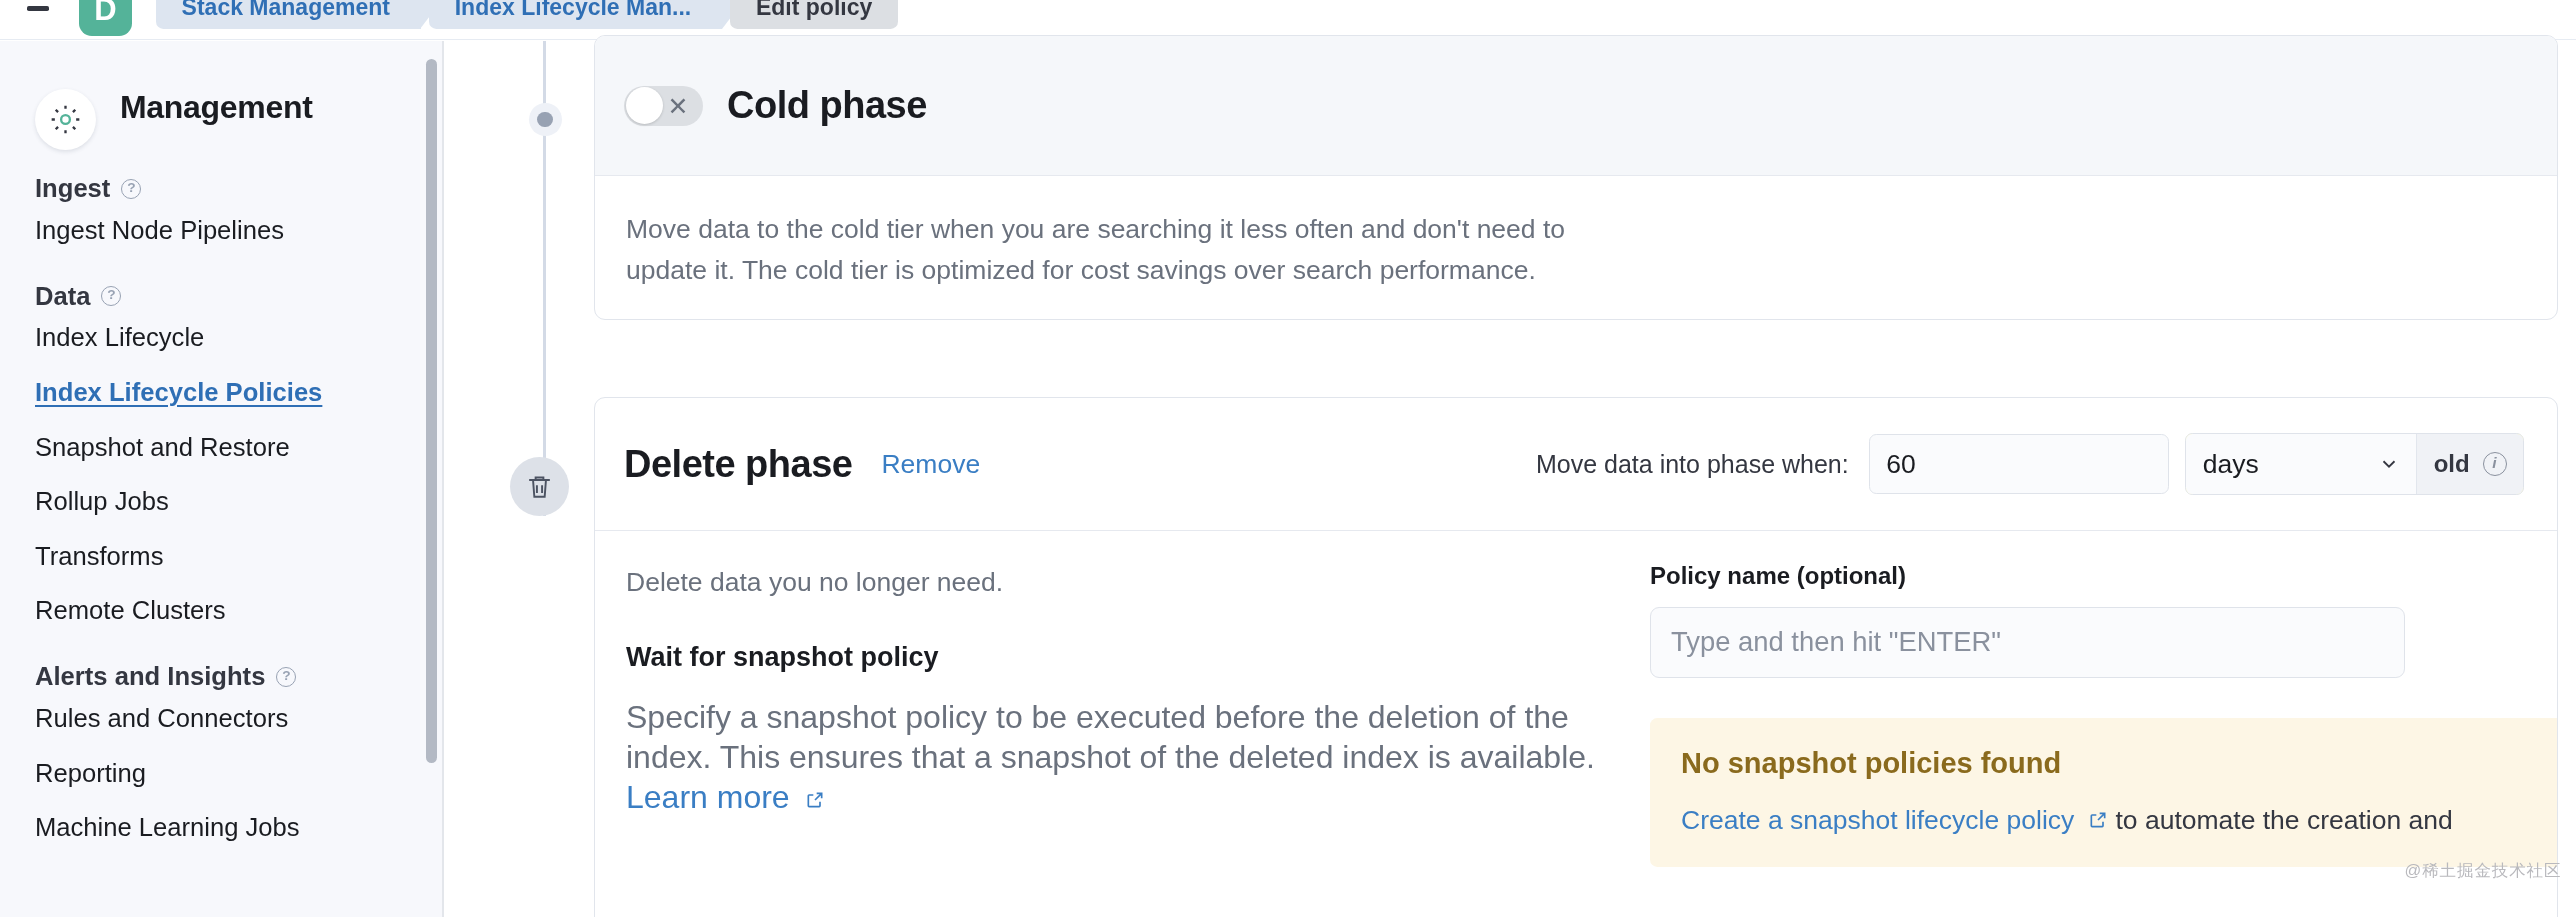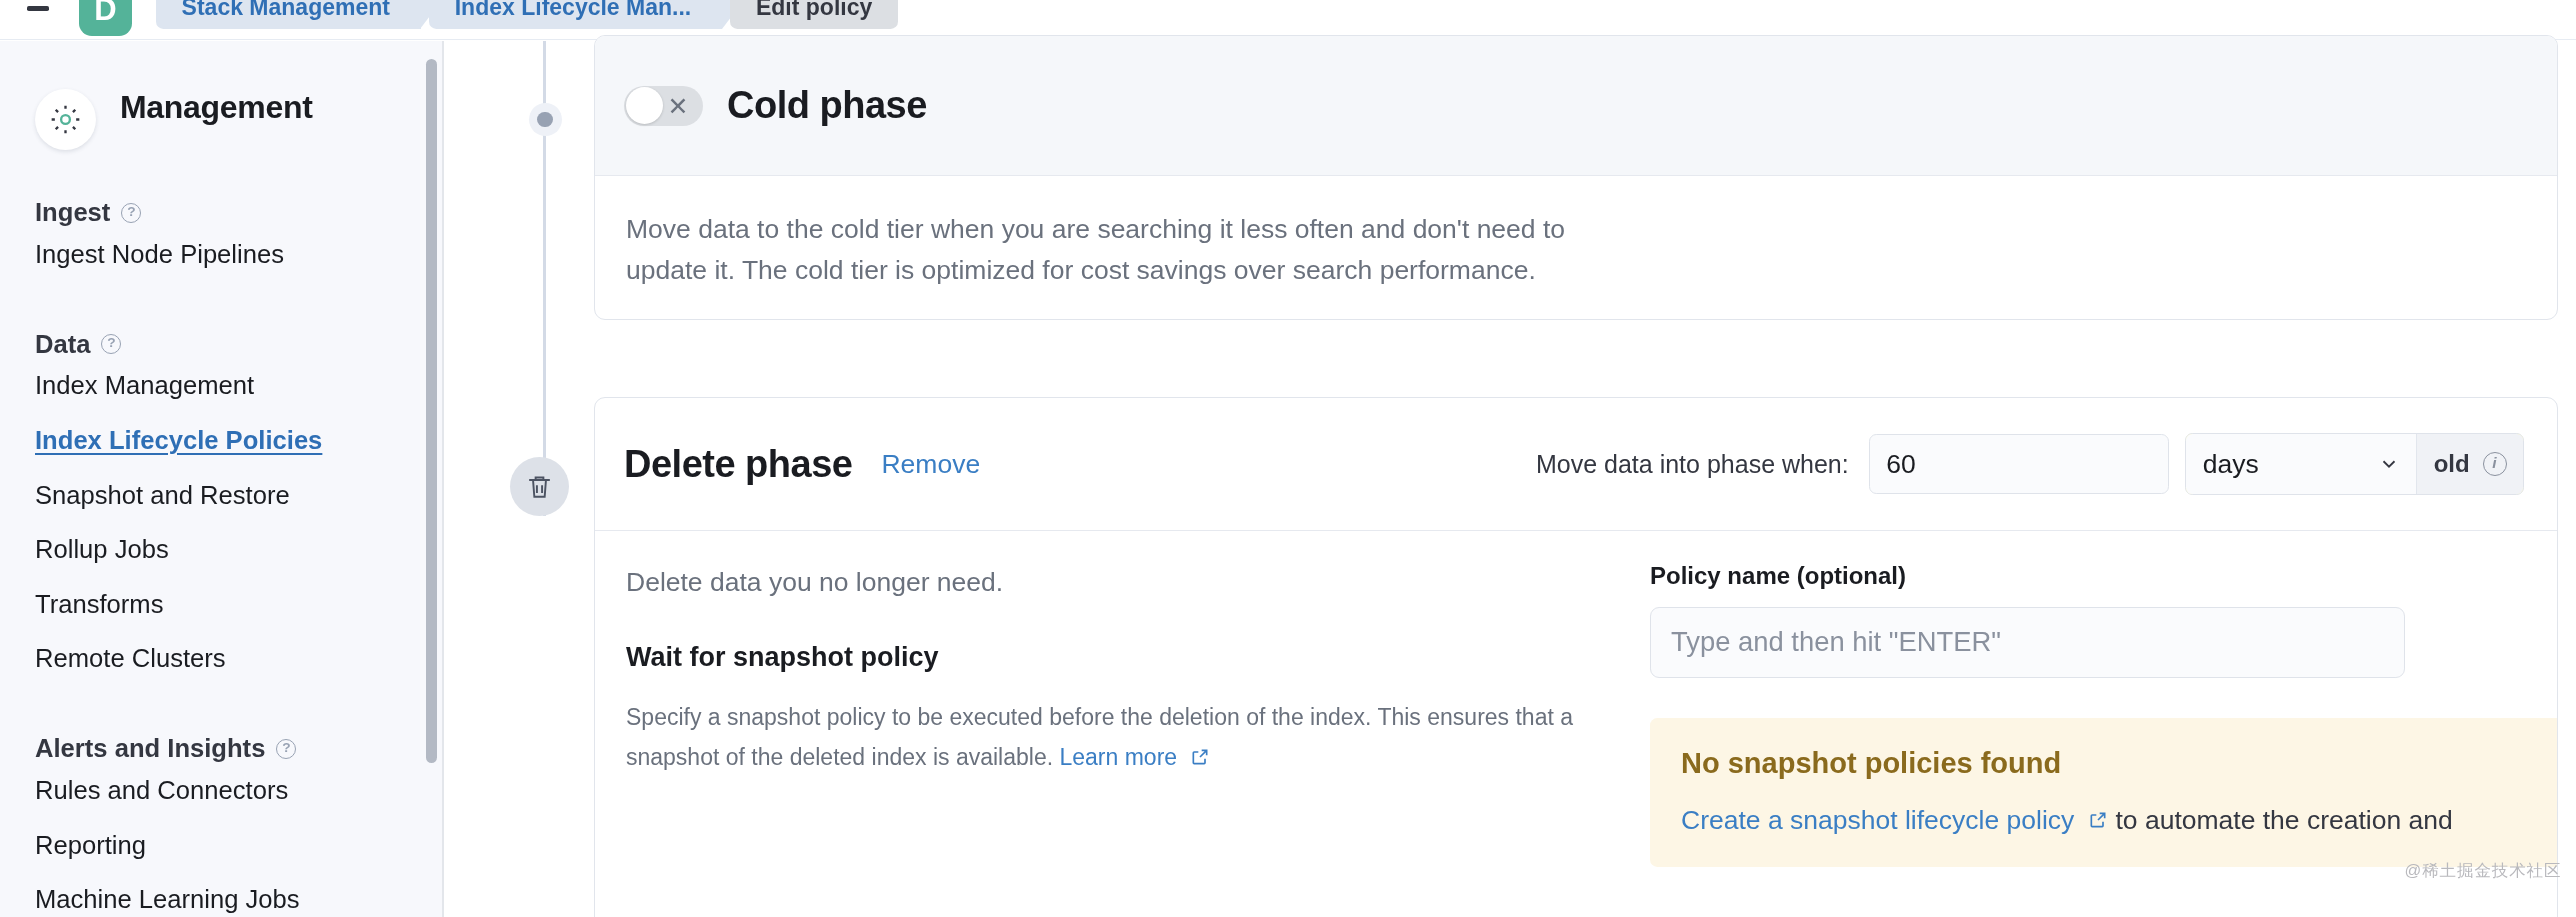--- a/index.html
+++ b/index.html
@@ -117,21 +117,21 @@
     flex: 0 0 auto;
   }
   .sb-title {
     margin-left: 24px;
     font-size: 32px;
     font-weight: 700;
     color: #1a1c21;
     letter-spacing: -0.3px;
   }
 
-  .sb-group { margin-top: 48px; padding-left: 35px; }
+  .sb-group { margin-top: 24px; padding-left: 35px; }
   .sb-group-title {
     font-size: 25.6px;
     font-weight: 700;
     color: #343741;
     display: flex; align-items: center;
     gap: 11px;
   }
   .q-icon {
     width: 20px; height: 20px;
     border-radius: 50%;
@@ -379,21 +379,21 @@
     color: #6a717d;
   }
   .sub-head {
     margin-top: 40px;
     font-size: 27px;
     font-weight: 700;
     color: #1a1c21;
   }
   .sub-desc {
     margin-top: 24px;
-    font-size: 23px;
+    font-size: 32px;
     line-height: 40px;
     color: #6a717d;
   }
   .link { color: #3a7ec4; cursor: pointer; }
   .ext-ic {
     display: inline-block;
     width: 20px; height: 20px;
     margin-left: 6.4px;
     vertical-align: -1.8px;
   }
@@ -482,21 +482,21 @@
       <span class="q-icon">?</span>
     </div>
     <div class="sb-item">Ingest Node Pipelines</div>
   </div>
 
   <div class="sb-group">
     <div class="sb-group-title">
       <span>Data</span>
       <span class="q-icon">?</span>
     </div>
-    <div class="sb-item">Index Management</div>
+    <div class="sb-item">Index Lifecycle</div>
     <div class="sb-item active">Index Lifecycle Policies</div>
     <div class="sb-item">Snapshot and Restore</div>
     <div class="sb-item">Rollup Jobs</div>
     <div class="sb-item">Transforms</div>
     <div class="sb-item">Remote Clusters</div>
   </div>
 
   <div class="sb-group">
     <div class="sb-group-title">
       <span>Alerts and Insights</span>

